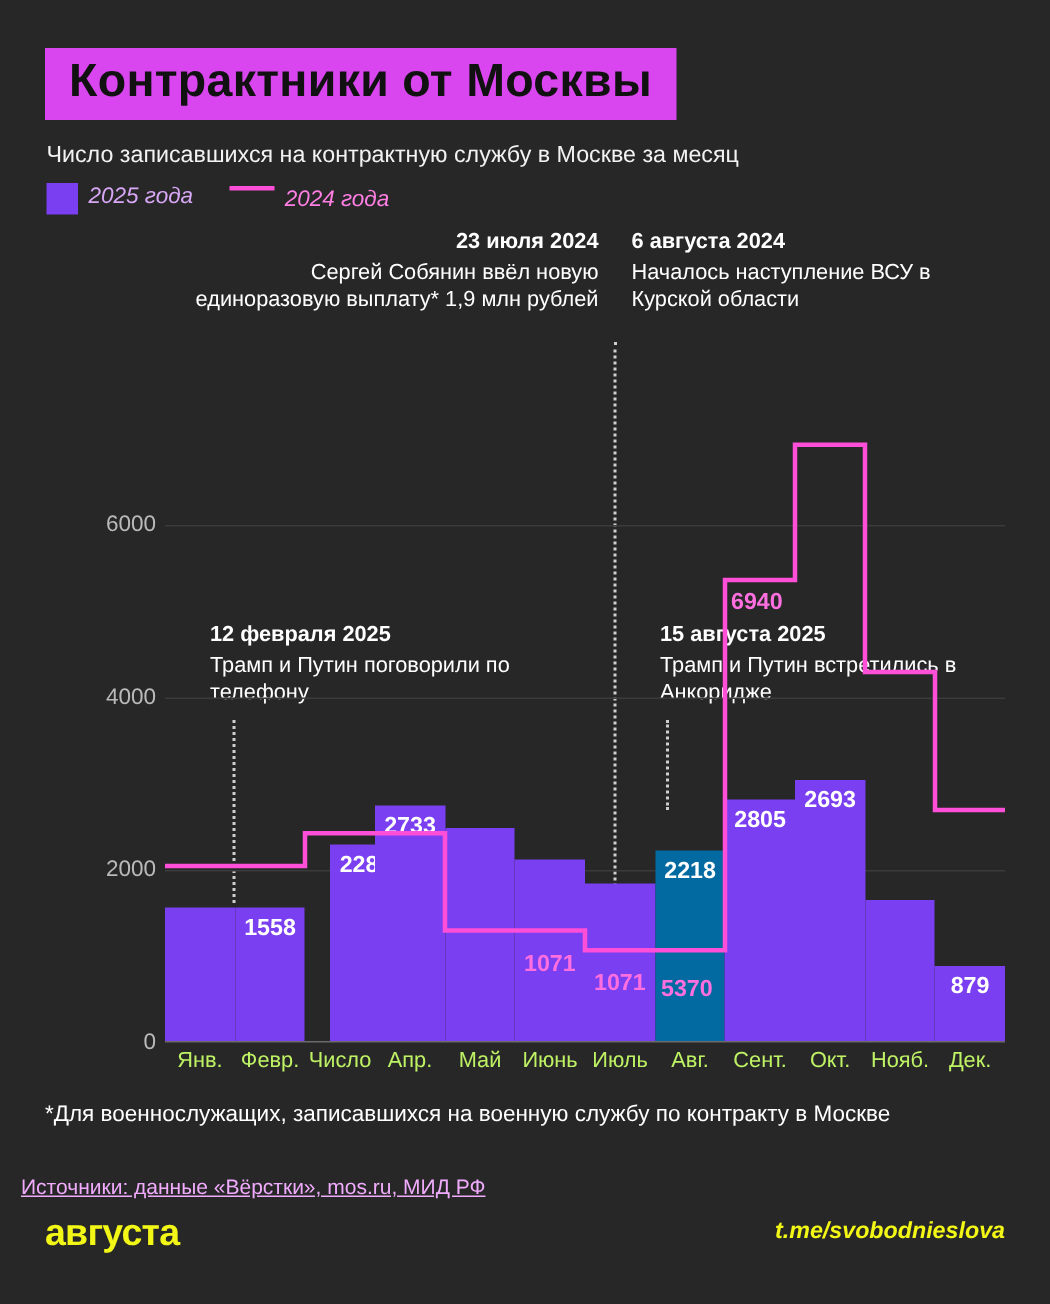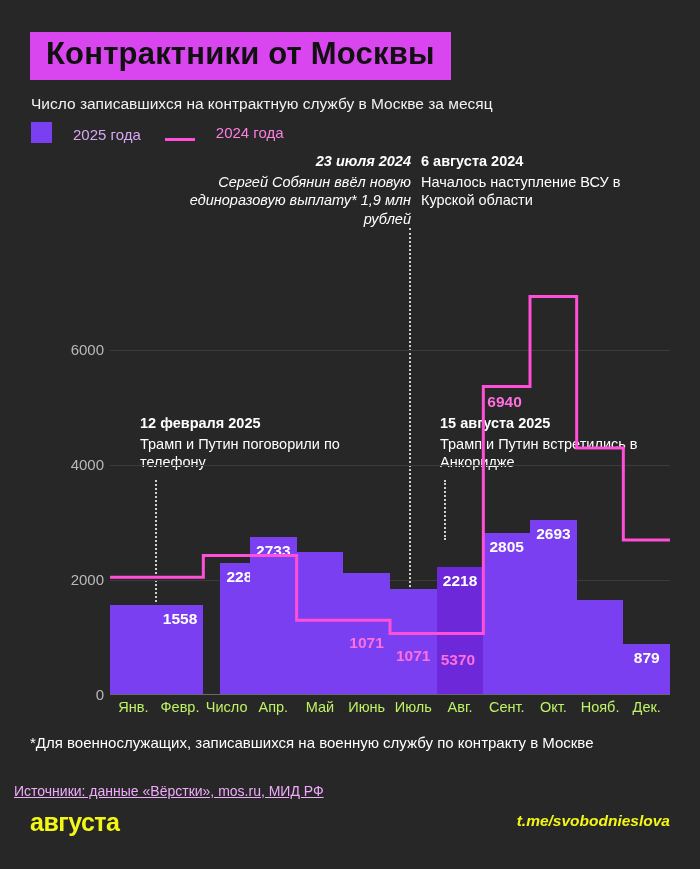--- a/index.html
+++ b/index.html
@@ -23,30 +23,30 @@
   }
   .subtitle{
     position:absolute;left:31px;top:95px;
     font-size:15.5px;color:#f2f2f2;
   }
   
   .legend{
     position:absolute;left:31px;top:122px;
     display:flex;align-items:center;gap:10px;
   }
-  .legend-item{display:flex;align-items:flex-end;gap:21px;}
+  .legend-item{display:flex;align-items:flex-start;gap:7px;font-style:italic;}
   .legend-swatch-bar{width:21px;height:21px;background:#7b3ff2;display:inline-block;}
   .legend-swatch-line{width:30px;height:3px;background:#ff4fd8;display:inline-block;}
   .legend-label{font-size:15px;color:#d7a7f5;}
   .legend-label.pink{color:#ff7fe3;}
   
   .ann{position:absolute;font-size:14.5px;line-height:1.28;color:#ffffff;}
   .ann .ann-date{font-weight:bold;display:block;margin-bottom:2px;}
   .ann.right{text-align:right;}
-  #ann-jul2024{left:139px;top:152px;width:272px;font-style:italic;}
+  #ann-jul2024{left:127px;top:152px;width:272px;}
   #ann-aug2024{left:421px;top:152px;width:250px;}
   #ann-feb2025{left:140px;top:414px;width:260px;}
   #ann-aug2025{left:440px;top:414px;width:230px;}
   .dotted{
     position:absolute;border-left:2px dotted #cfcfcf;
   }
   #dot-jul{left:409px;top:228px;height:395px;}
   #dot-feb{left:155px;top:480px;height:122px;}
   #dot-aug25{left:444px;top:480px;height:60px;}
   
@@ -188,21 +188,21 @@
         <div class="bar-slot">
           <div class="bar" style="height: 142.432px; background: rgb(123, 63, 242);"></div>
         </div>
         <div class="bar-slot">
           <div class="bar" style="height: 120.608px; background: rgb(123, 63, 242);"></div>
         </div>
         <div class="bar-slot">
           <div class="bar" style="height: 105.101px; background: rgb(123, 63, 242);"></div>
         </div>
         <div class="bar-slot">
-          <div class="bar" style="height: 127.385px; background: #6d28d9;">
+          <div class="bar" style="height: 127.385px; background: #0369a1;">
             <div class="bar-label">2218</div>
           </div>
         </div>
         <div class="bar-slot">
           <div class="bar" style="height: 161.098px; background: rgb(123, 63, 242);">
             <div class="bar-label">2805</div>
           </div>
         </div>
         <div class="bar-slot">
           <div class="bar" style="height: 174px; background: rgb(123, 63, 242);">

